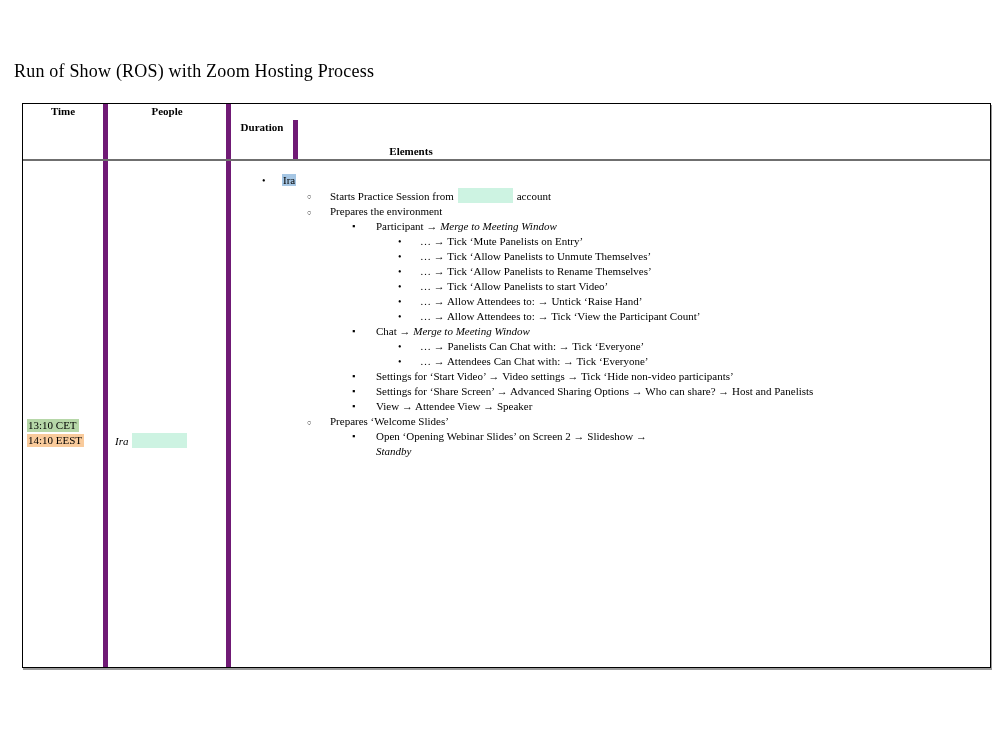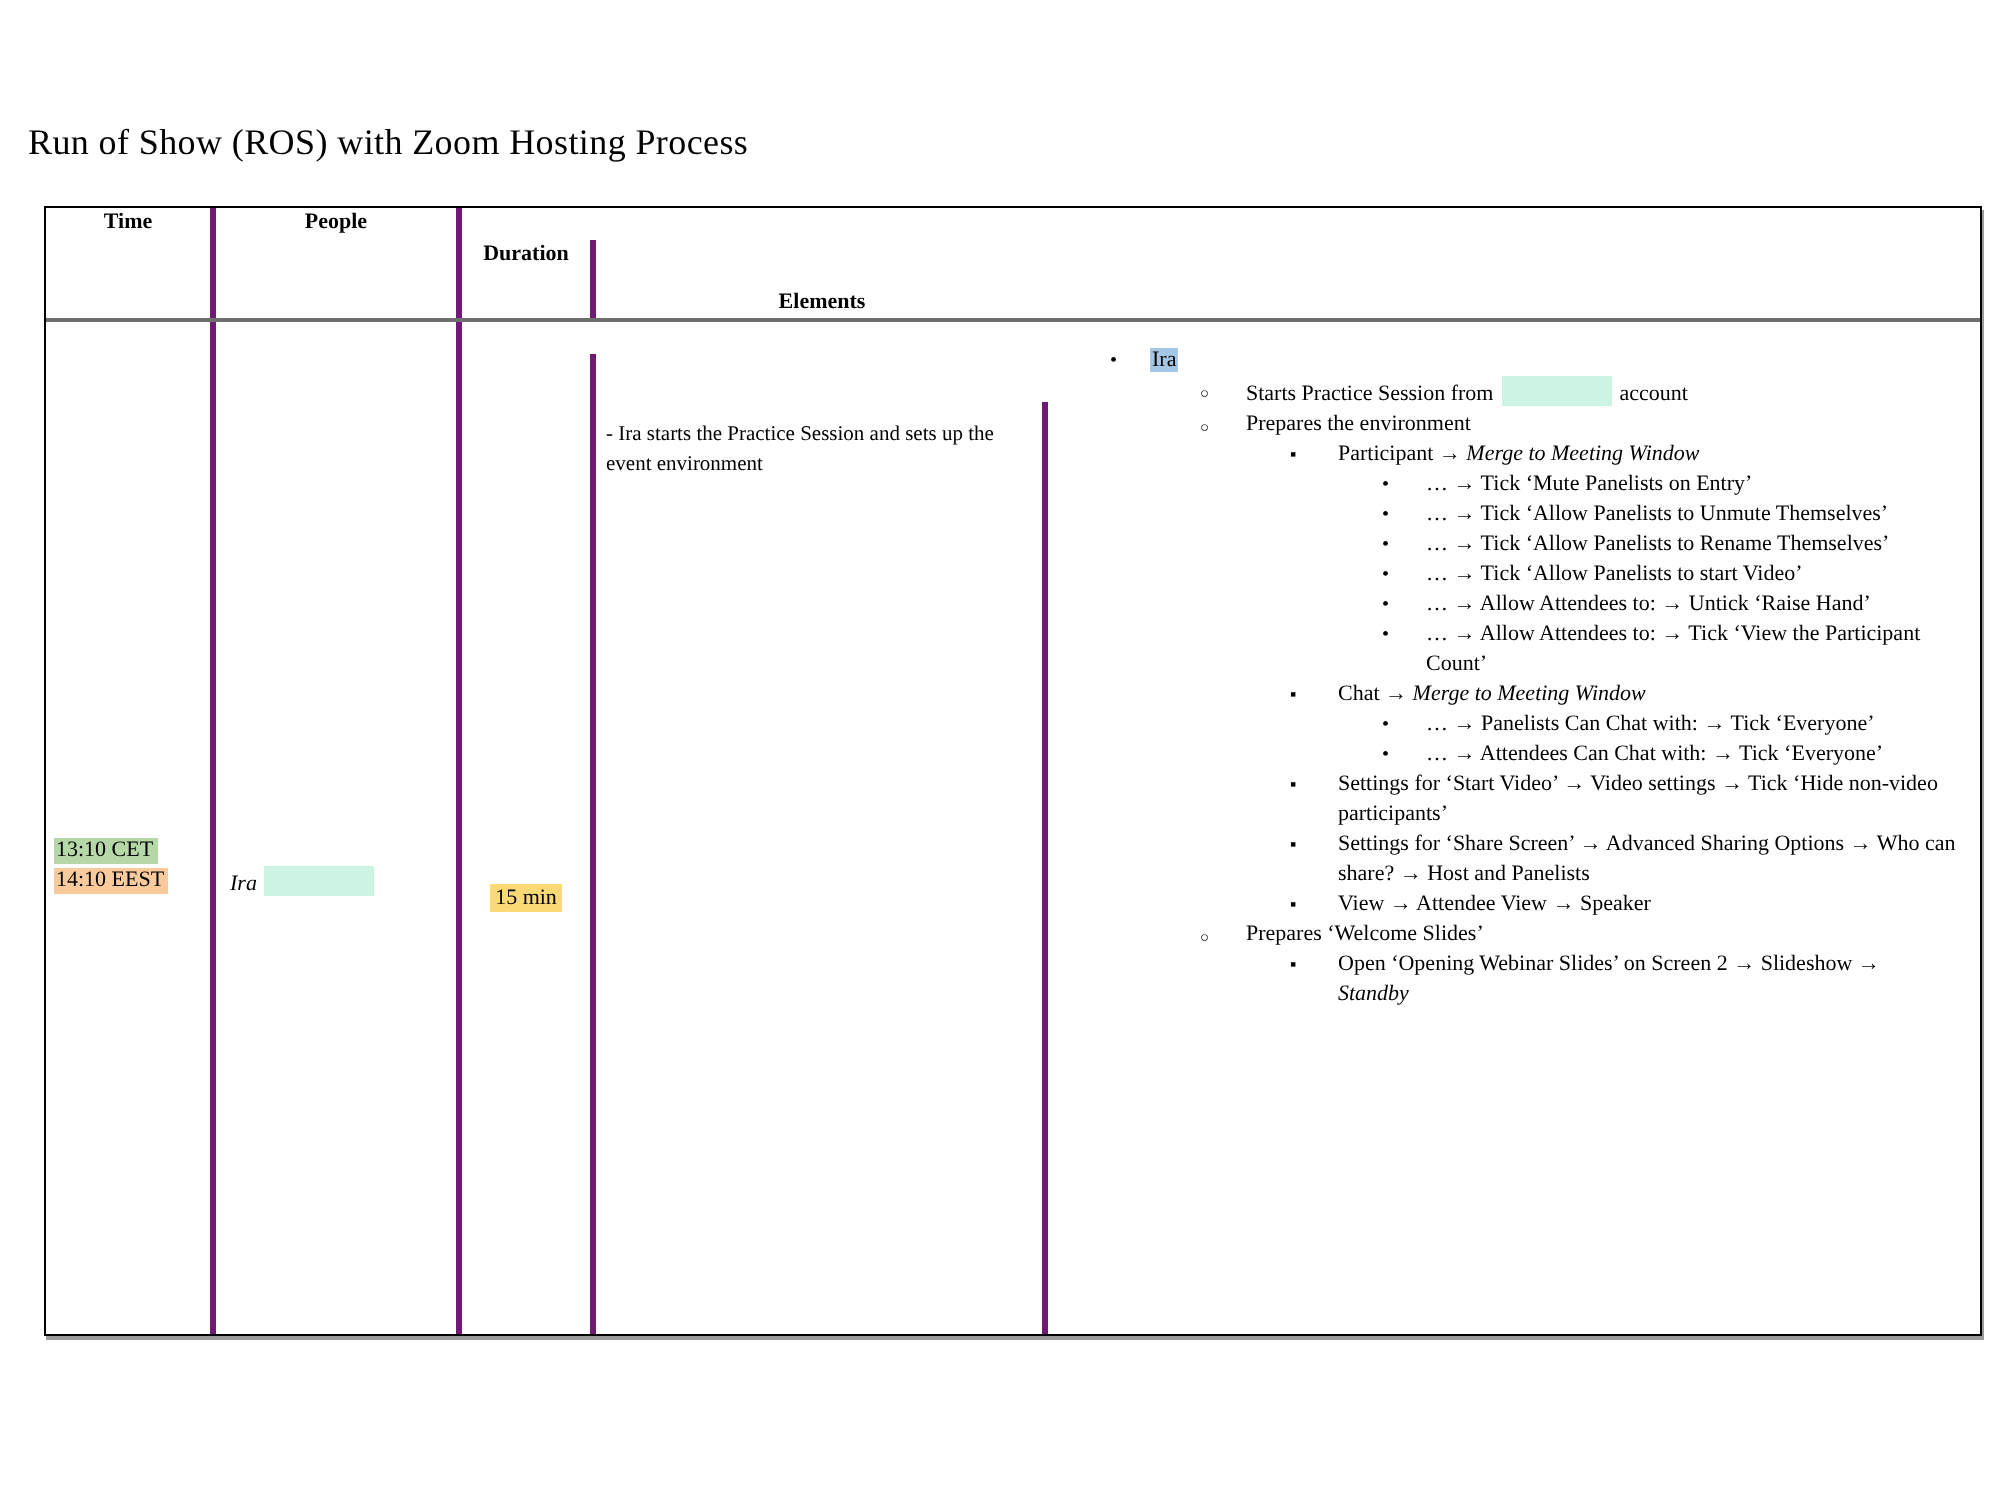--- a/index.html
+++ b/index.html
@@ -14,21 +14,21 @@
   }
   .ros-table{
     position:absolute;left:22px;top:103px;width:969px;height:565px;
     border:1px solid #000;box-sizing:border-box;
     display:flex;flex-direction:column;
     box-shadow:1px 2px 0 #9a9a9a;
     background:#fff;
   }
   .header-row{display:flex;flex:0 0 17px;border-bottom:2px solid #6f6f6f;box-sizing:border-box;}
   .body-row{display:flex;flex:1;}
-  .col{box-sizing:border-box;border-right:3px solid #701a75;}
+  .col{box-sizing:border-box;border-right:5px solid #701a75;}
   .col:last-child{border-right:none;}
   .c-time{width:85px;}
   .c-people{width:123px;}
   .c-duration{width:67px;margin-top:16px;}
   .c-elements{width:226px;margin-top:40px;}
   .c-process{flex:1;}
   .hcell{
     font-weight:bold;font-size:11px;line-height:15px;text-align:center;
   }
   
@@ -73,27 +73,21 @@
 
     <div class="col c-time cell-time">
       <div><span class="hl hl-green">13:10 CET</span></div>
       <div><span class="hl hl-peach">14:10 EEST</span></div>
     </div>
 
     <div class="col c-people cell-people">
       <span class="people-name">Ira</span><span class="blank-mint"></span>
     </div>
 
-    <div class="col c-duration cell-duration">
-      <span class="hl-yellow">15 min</span>
-    </div>
 
-    <div class="col c-elements cell-elements">
-      <span>- Ira starts the Practice Session and sets up the event environment</span>
-    </div>
 
     <div class="col c-process cell-process">
 
       <div class="pli lvl1">
         <span class="marker">•</span>
         <span class="hl-blue">Ira</span>
       </div>
 
       <div class="pli lvl2">
         <span class="marker">○</span>

